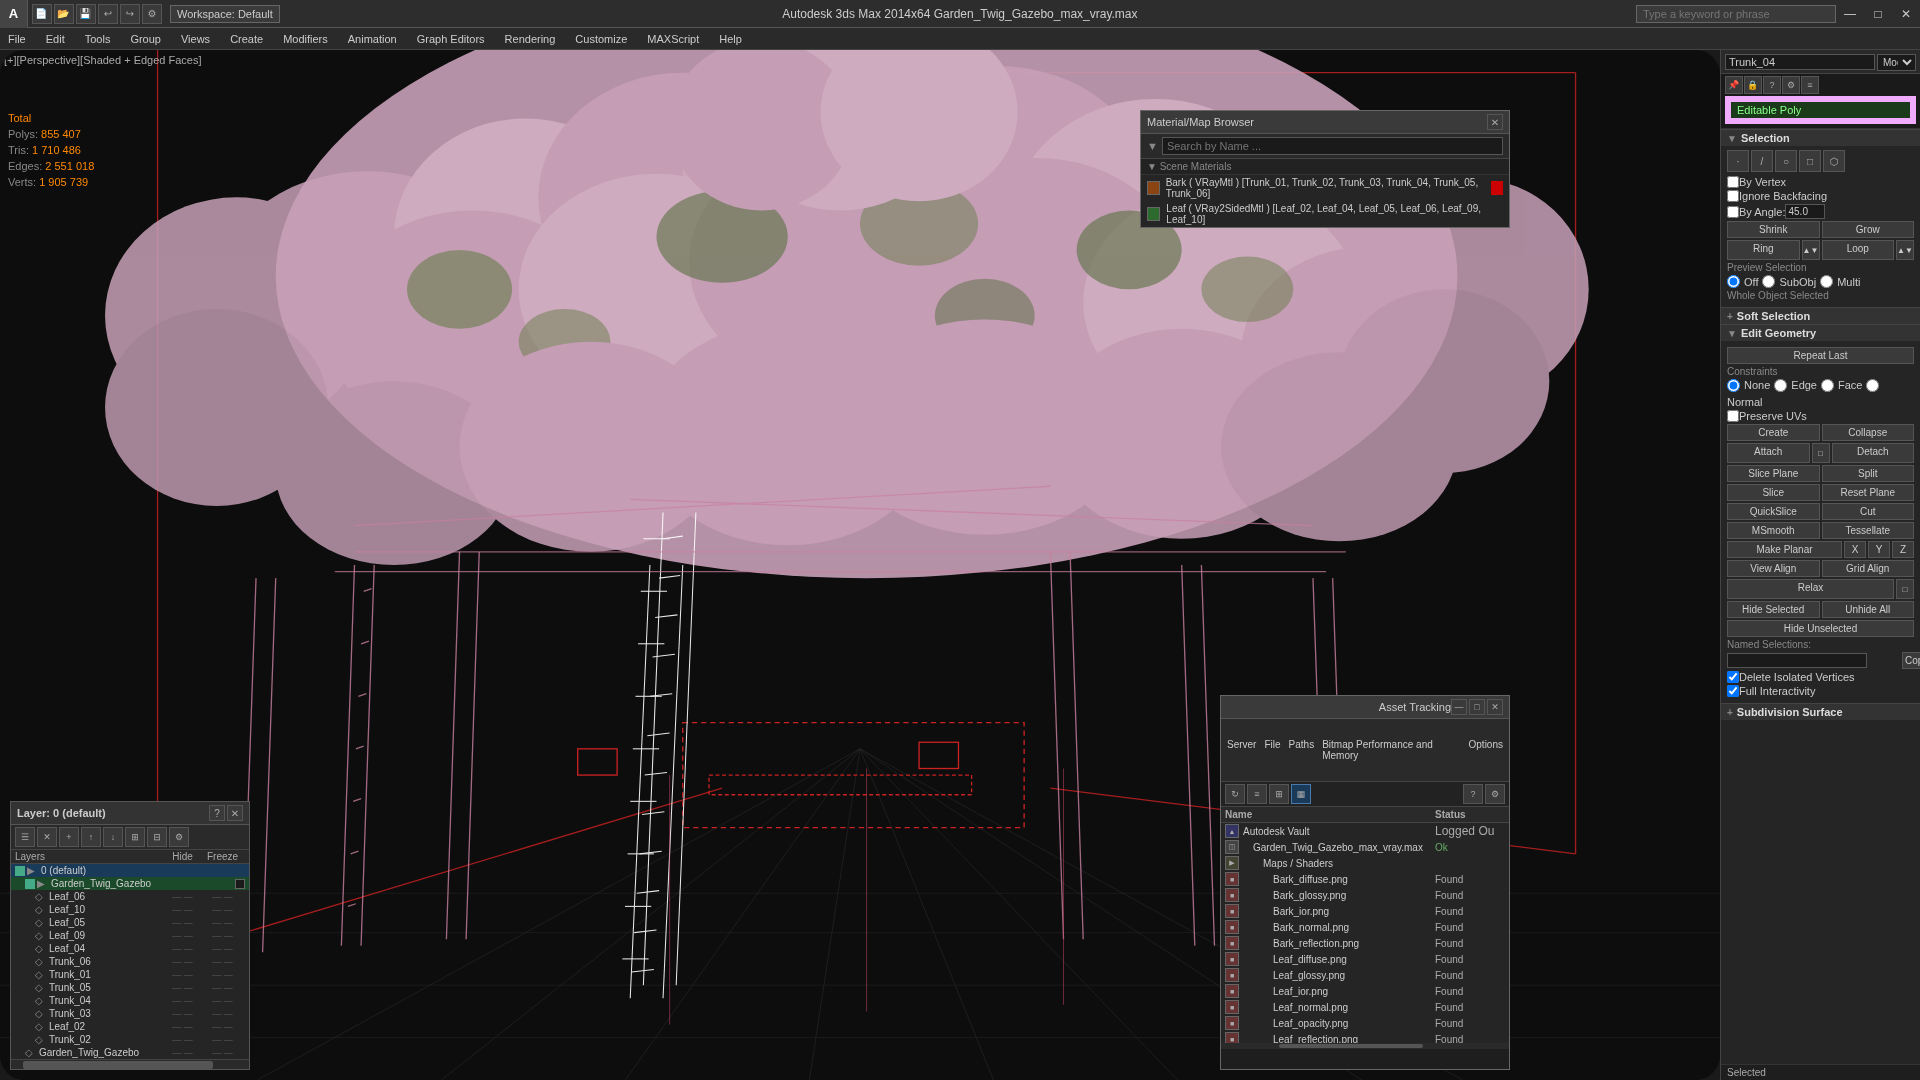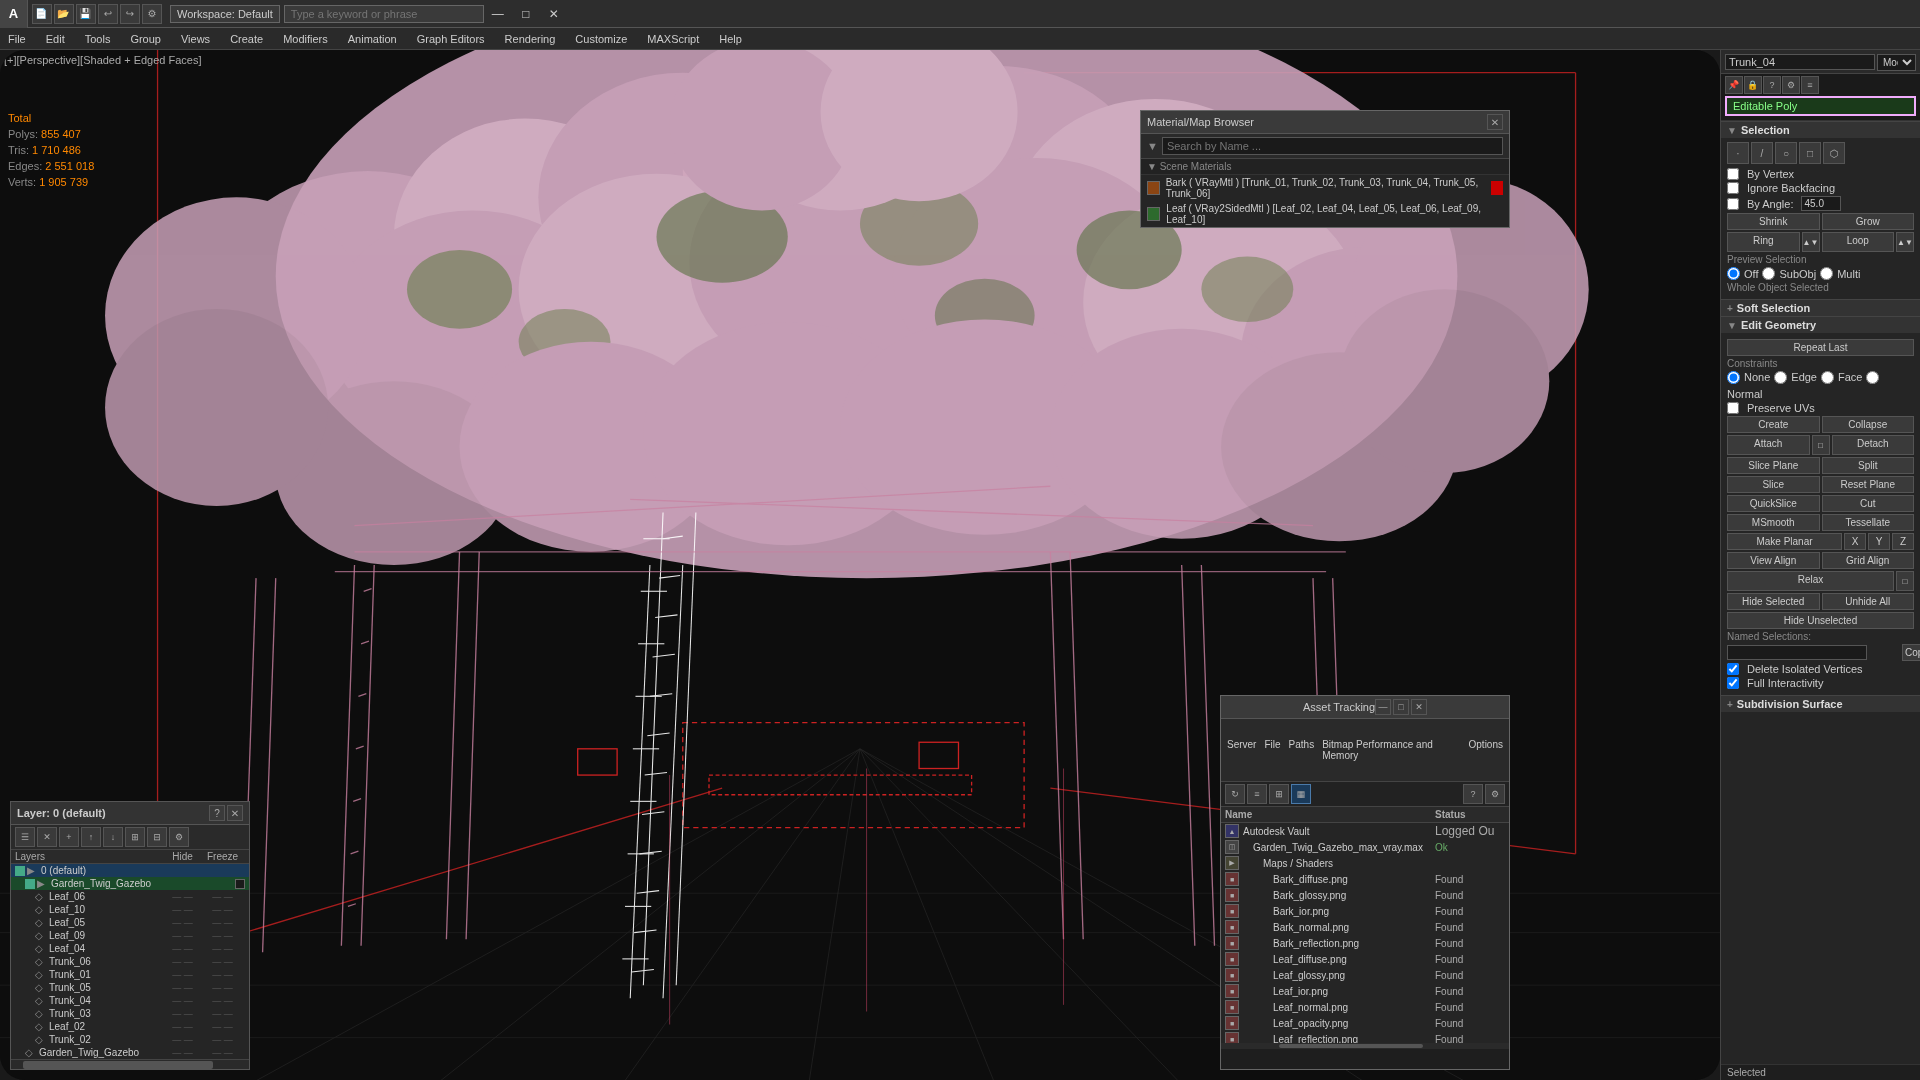--- a/index.html
+++ b/index.html
@@ -23,31 +23,31 @@
     
     #main { display: flex; height: calc(1080px - 50px); }
 
     
     #viewport { flex: 1; position: relative; background: #111; overflow: hidden; border-radius: 25px; }
     #viewport-label { position: absolute; top: 4px; left: 4px; color: #aaa; font-size: 11px; z-index: 10; }
     #viewport-stats { position: absolute; top: 60px; left: 8px; color: #f80; font-size: 11px; z-index: 10; line-height: 16px; }
     
     
     #right-panel { width: 200px; background: #252525; border-left: 1px solid #444; display: flex; flex-direction: column; }
-    #modifier-box { background: #1a3a1a; border: 2px solid #f0abfc; padding: 2px 6px; font-size: 11px; color: #8f8; margin-bottom: 2px; }
+    #modifier-box { background: #1a3a1a; border: 6px solid #f0abfc; padding: 2px 6px; font-size: 11px; color: #8f8; margin-bottom: 2px; }
 
     
     .section-body { padding: 4px 6px; font-size: 11px; }
     .section-title-bar { background: #333; color: #ddd; padding: 2px 6px; font-size: 11px; font-weight: bold; display: flex; align-items: center; gap: 4px; cursor: pointer; border-top: 1px solid #444; }
     .section-title-bar .arrow { color: #888; font-size: 10px; }
 
     .icon-row { display: flex; gap: 2px; margin-bottom: 4px; }
     .geo-icon { width: 22px; height: 22px; background: #3a3a3a; border: 1px solid #555; display: flex; align-items: center; justify-content: center; cursor: pointer; font-size: 10px; color: #aaa; }
 
-    .checkbox-row { display: flex; align-items: center; gap: 8px; margin: 2px 0; cursor: pointer; }
+    .checkbox-row { display: flex; align-items: center; gap: 0; margin: 2px 0; cursor: pointer; }
     .checkbox-row input[type=checkbox] { width: 12px; height: 12px; }
 
     .button-row { display: flex; gap: 2px; margin: 2px 0; }
     .small-btn { flex: 1; background: #3a3a3a; border: 1px solid #555; color: #ccc; font-size: 10px; padding: 2px; cursor: pointer; text-align: center; }
 
     
     #layers-panel { position: absolute; bottom: 10px; left: 10px; width: 240px; background: #252525; border: 1px solid #555; z-index: 20; }
     #layers-header { background: #333; padding: 3px 6px; display: flex; align-items: center; justify-content: space-between; border-bottom: 1px solid #555; }
     #layers-header .title { color: #ccc; font-size: 11px; font-weight: bold; }
     #layers-header .controls { display: flex; gap: 2px; }
@@ -83,21 +83,21 @@
     #mat-search-label { padding: 2px 6px; background: #222; border-bottom: 1px solid #333; color: #888; font-size: 10px; }
 
     .mat-item { display: flex; align-items: center; padding: 2px 6px; gap: 6px; cursor: pointer; }
     .mat-icon { width: 14px; height: 14px; border: 1px solid #666; display: flex; align-items: center; justify-content: center; font-size: 8px; }
     .mat-icon.bark { background: #8B4513; }
     .mat-icon.leaf { background: #2d6a2d; }
     .mat-text { font-size: 10px; color: #ccc; }
 
     
     #asset-tracking { position: absolute; bottom: 10px; right: 210px; width: 290px; background: #252525; border: 1px solid #666; z-index: 30; }
-    #at-header { background: #3a3a3a; padding: 3px 6px; display: flex; align-items: center; justify-content: center; border-bottom: 1px solid #555; }
+    #at-header { background: #3a3a3a; padding: 3px 6px; display: flex; align-items: center; justify-content: flex-end; border-bottom: 1px solid #555; }
     #at-header .wb { display: flex; gap: 2px; }
     #at-header .wb span { width: 16px; height: 16px; display: flex; align-items: center; justify-content: center; cursor: pointer; color: #aaa; font-size: 9px; background: #3a3a3a; border: 1px solid #555; }
 
     #at-menubar { display: flex; gap: 8px; padding: 20px 6px; background: #2a2a2a; border-bottom: 1px solid #444; }
     #at-menubar span { font-size: 10px; color: #ccc; cursor: pointer; }
 
     #at-toolbar { display: flex; gap: 2px; padding: 2px 4px; background: #222; border-bottom: 1px solid #444; align-items: center; }
     #at-toolbar .atb { width: 20px; height: 20px; background: #3a3a3a; border: 1px solid #555; display: flex; align-items: center; justify-content: center; cursor: pointer; font-size: 9px; color: #aaa; }
     #at-toolbar .spacer { flex: 1; }
 
@@ -137,20 +137,21 @@
   <div class="logo">A</div>
   <div class="toolbar-icons">
     <span>📄</span>
     <span>📂</span>
     <span>💾</span>
     <span>↩</span>
     <span>↪</span>
     <span>⚙</span>
   </div>
   <div class="workspace">Workspace: Default</div>
+  <div class="title">Autodesk 3ds Max 2014x64    Garden_Twig_Gazebo_max_vray.max</div>
   <input class="search" type="text" placeholder="Type a keyword or phrase" style="">
   <div class="win-buttons">
     <span>—</span>
     <span>□</span>
     <span class="close">✕</span>
   </div>
 </div>
 
 <div id="menubar">
   <span>File</span>

